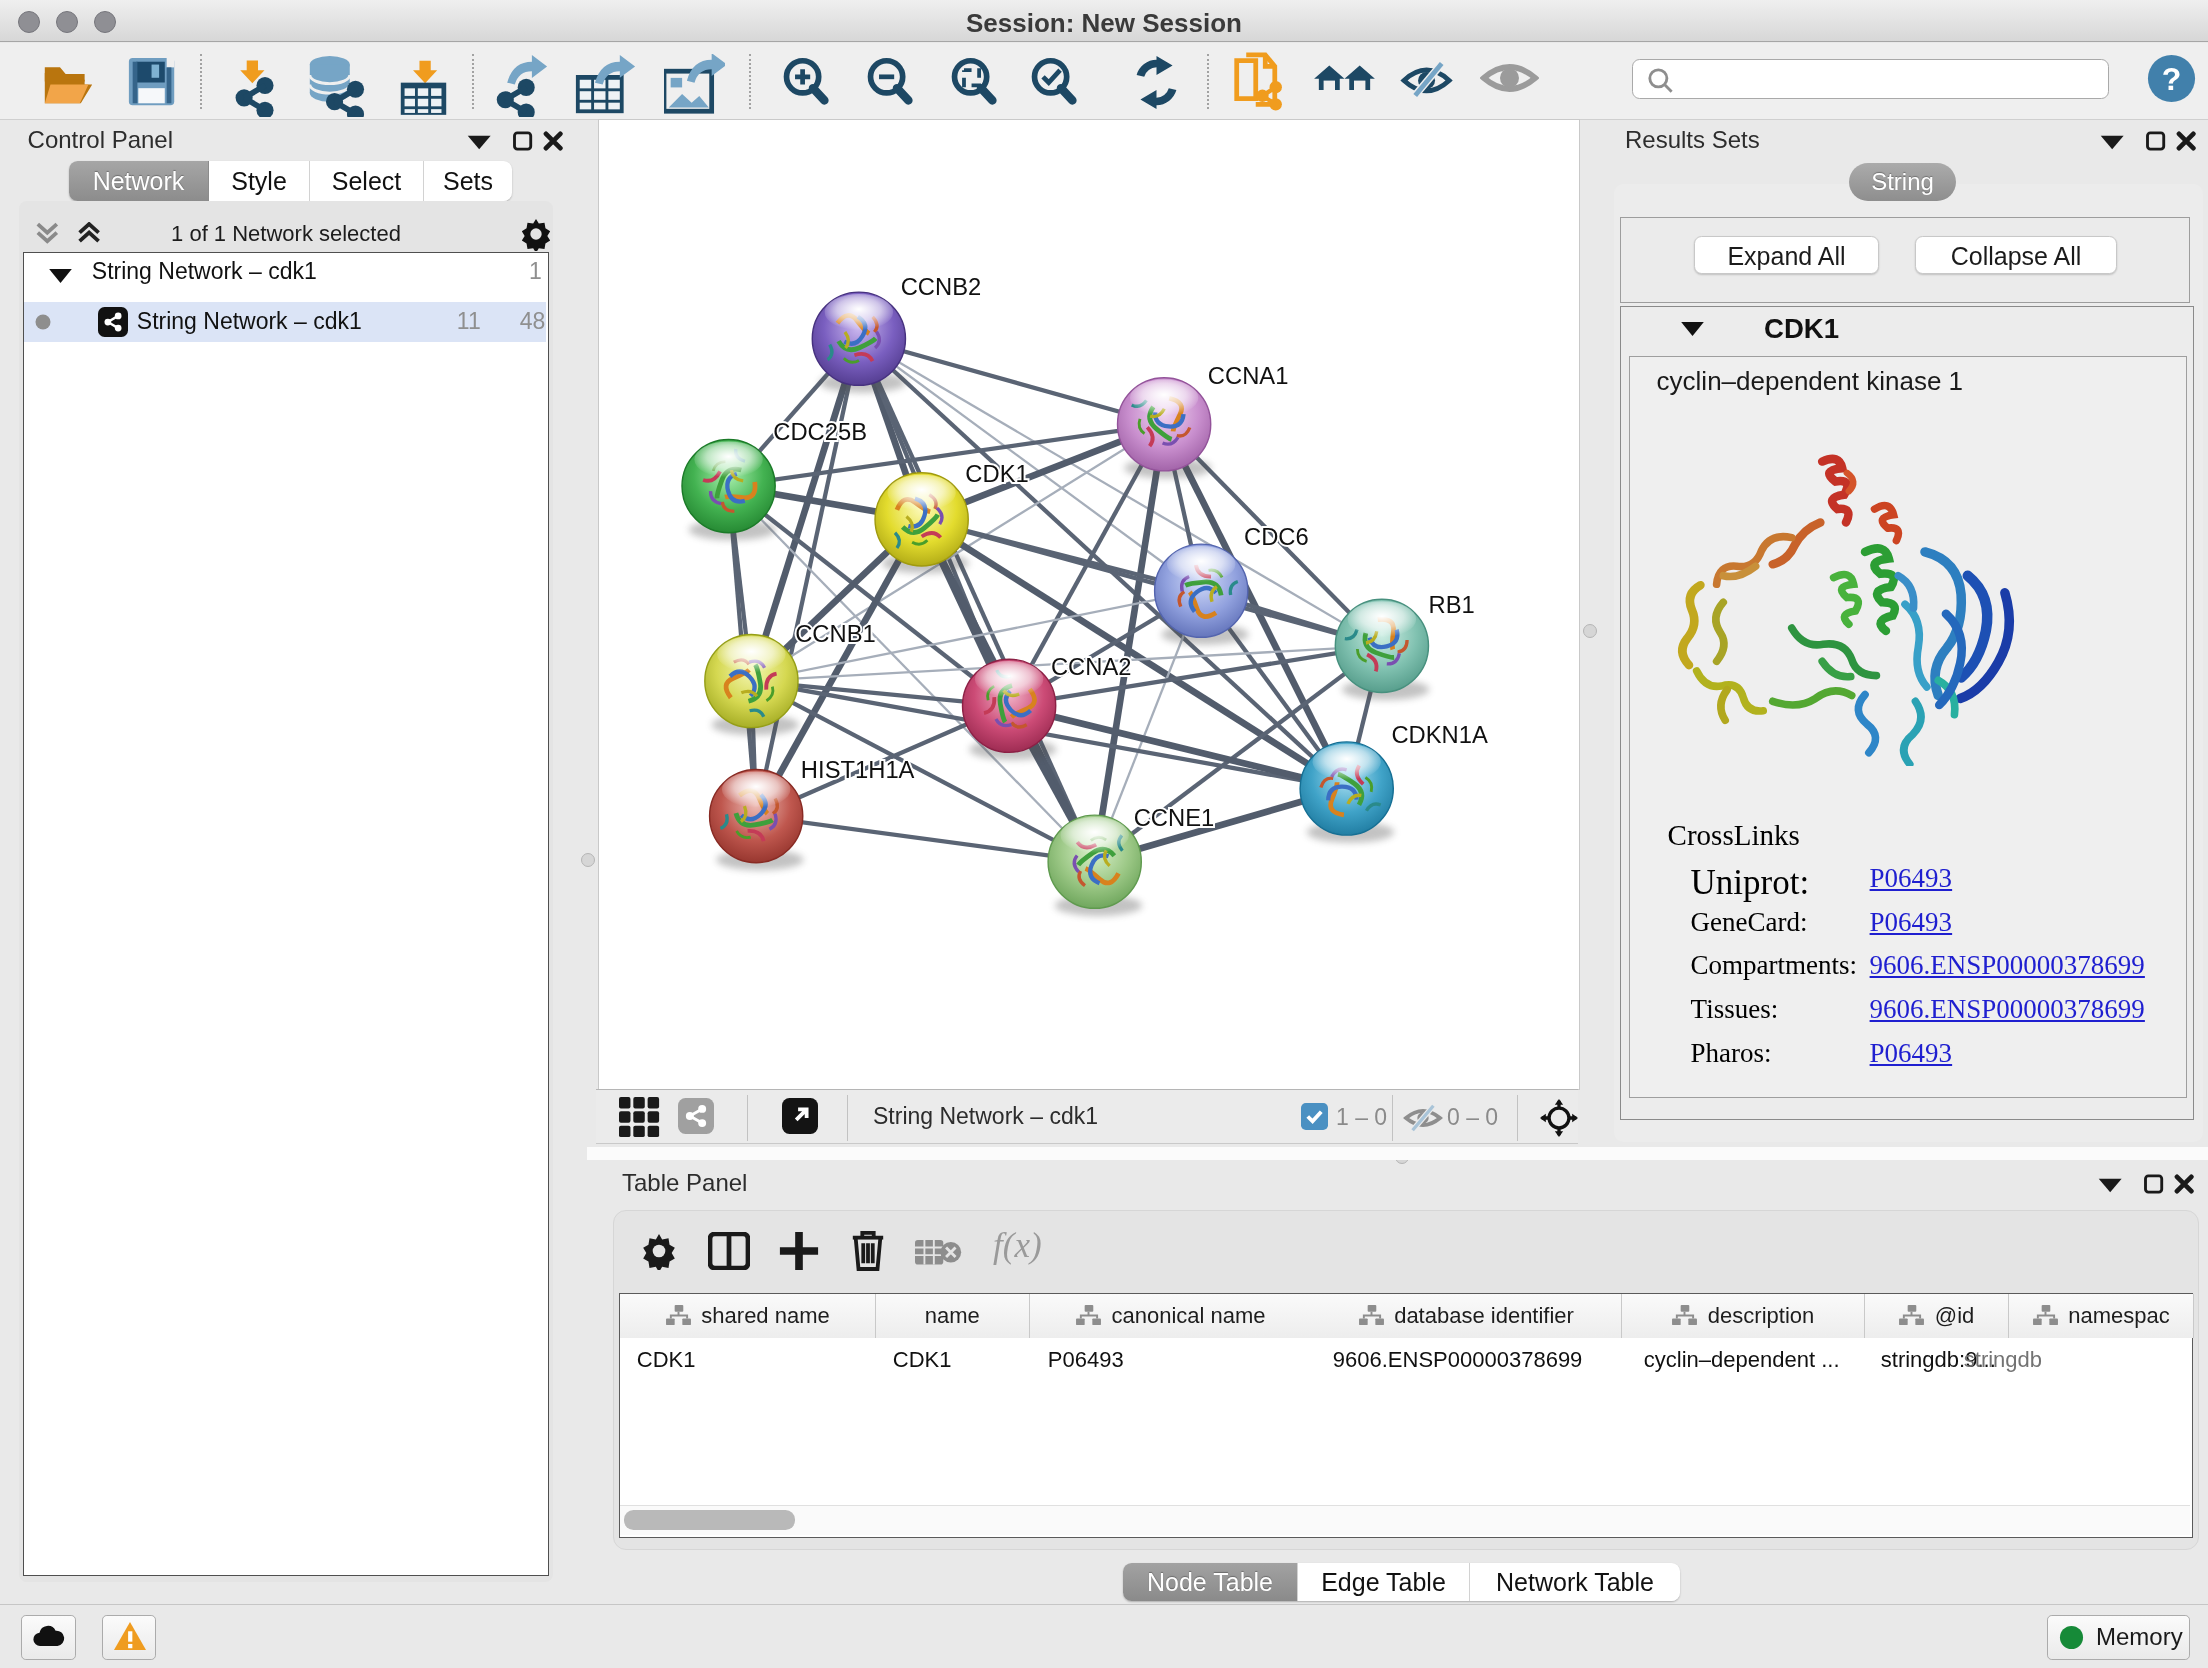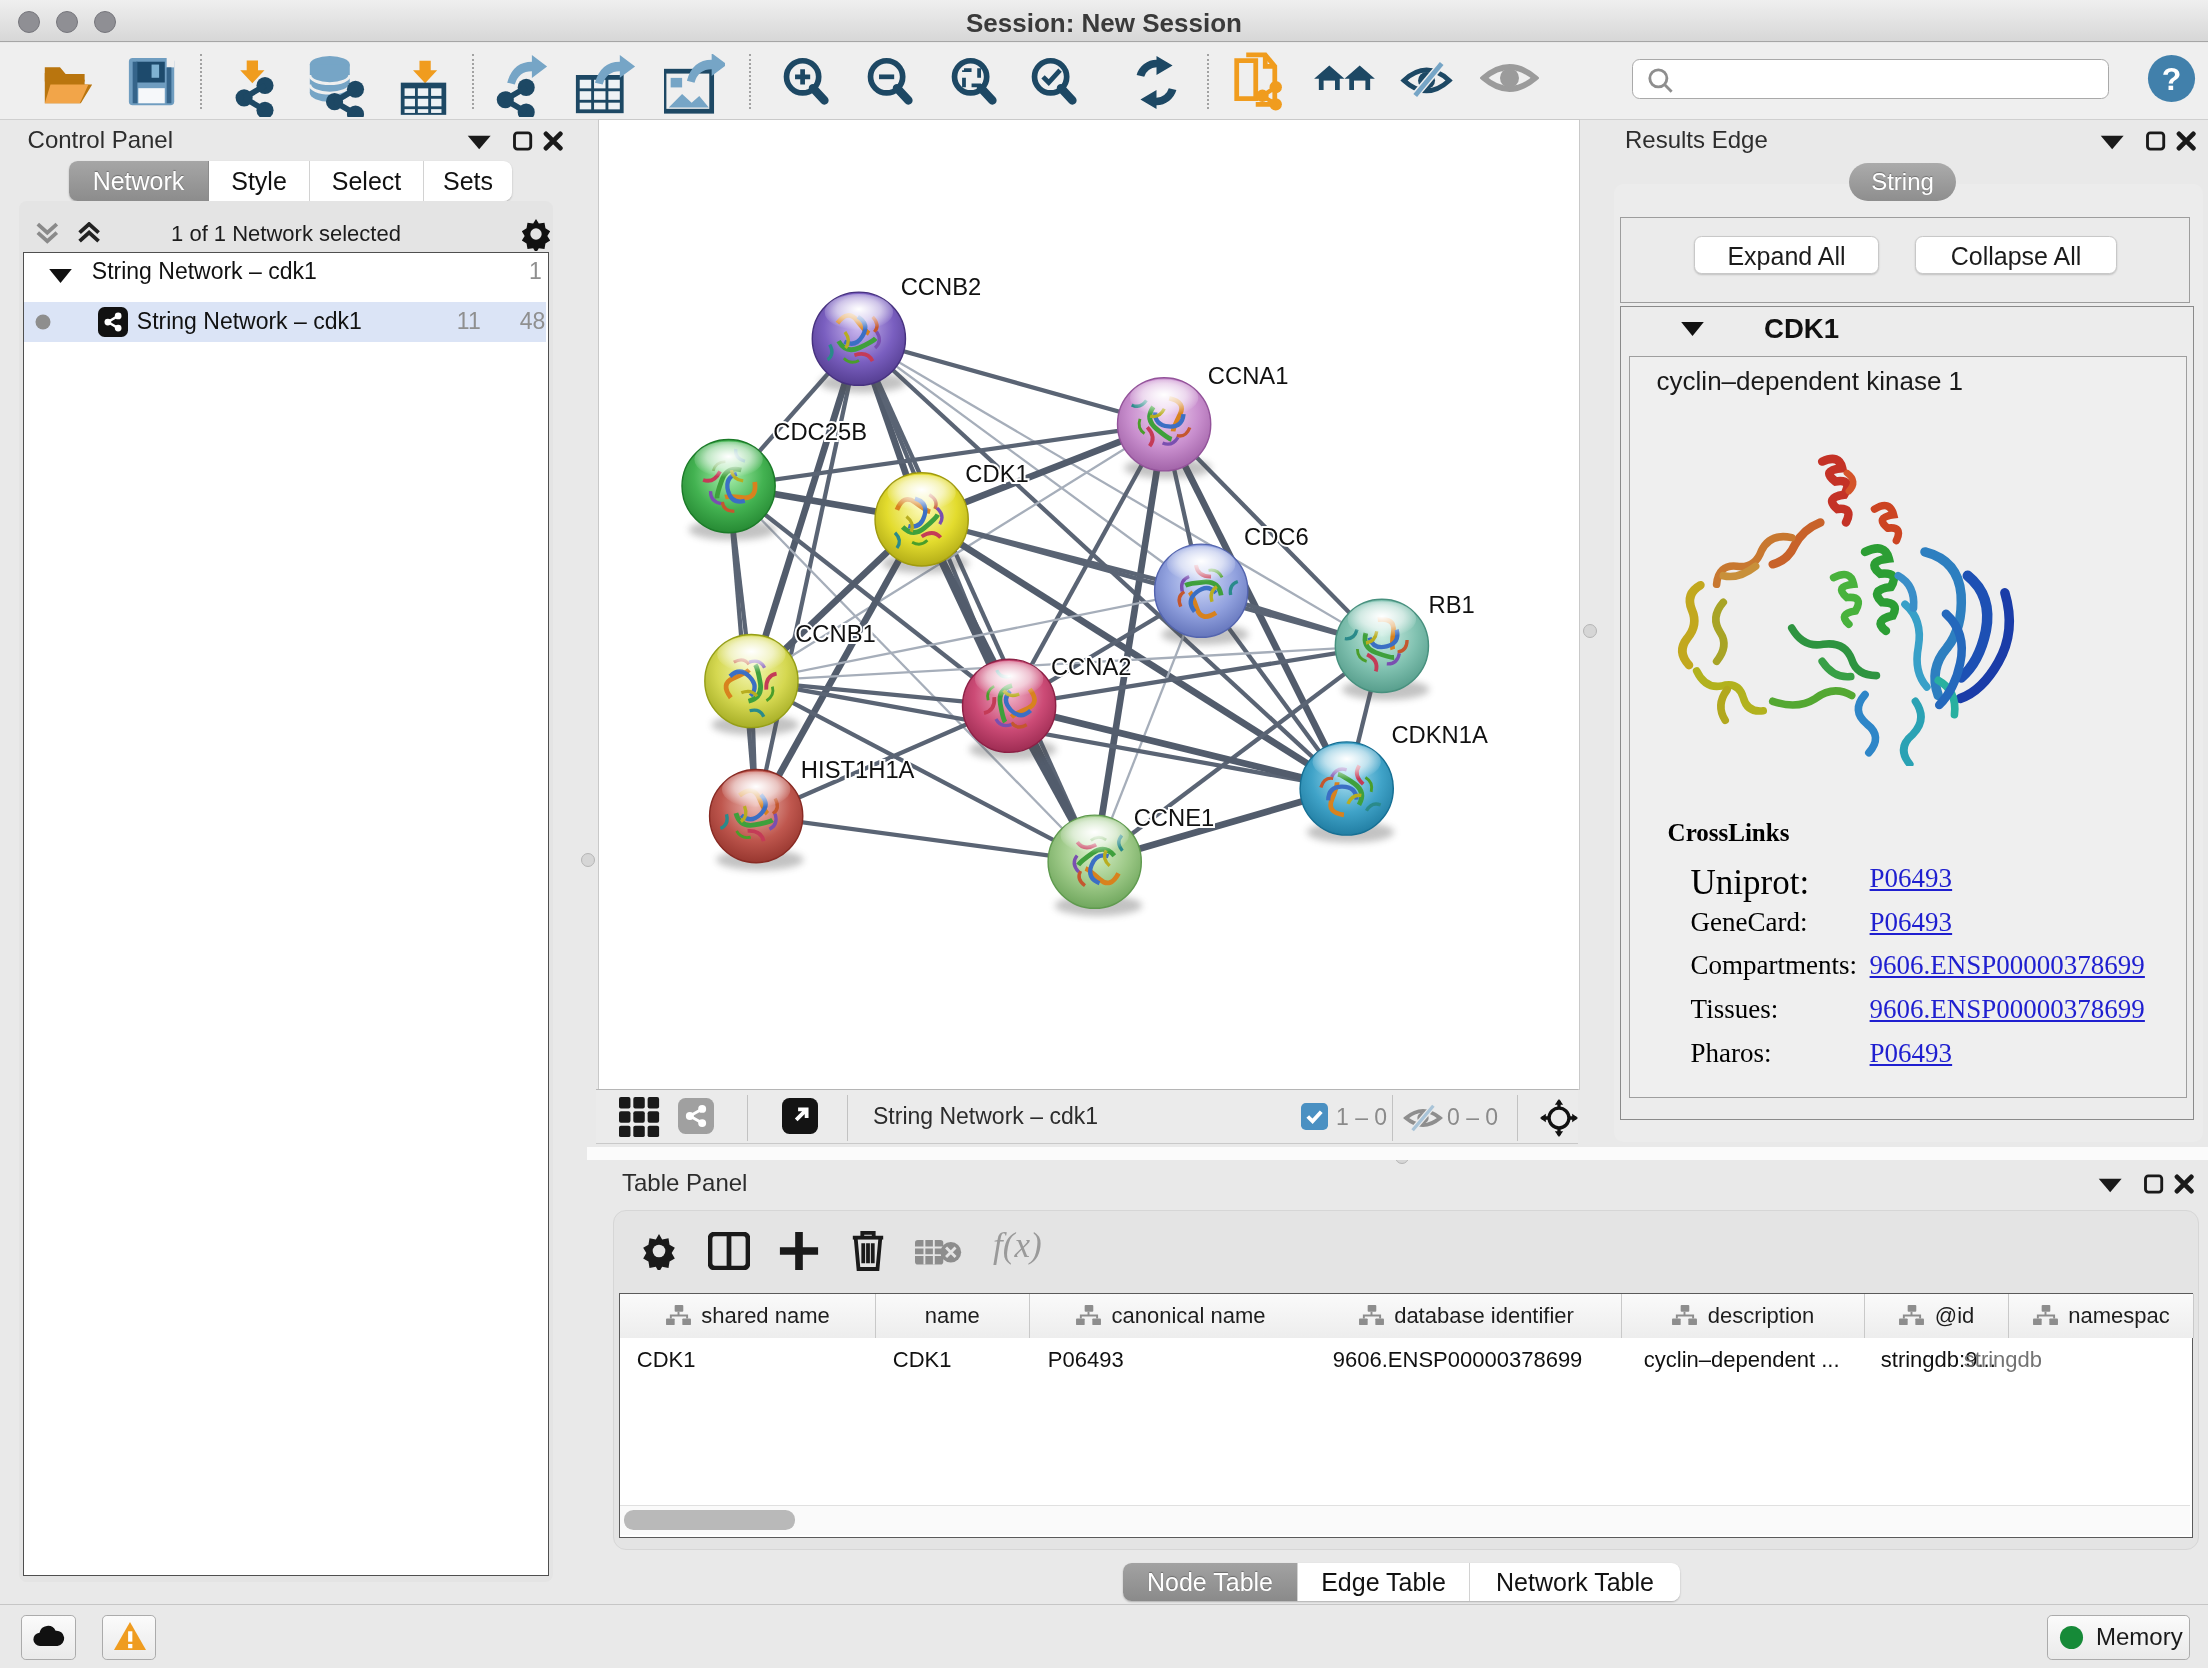--- a/index.html
+++ b/index.html
@@ -563,21 +563,21 @@
       <g fill="#111">
         <path d="M23,0 l5,7 h-10 z"></path>
         <path d="M23,46 l5,-7 h-10 z"></path>
         <path d="M0,23 l7,5 v-10 z"></path>
         <path d="M46,23 l-7,5 v-10 z"></path>
       </g>
     </svg>
   </div>
 <div class="abs" style="left:587px;top:1147px;width:1622px;height:13.3px;background:#fbfbfb"></div>
 <div class="abs" style="left:1582px;top:120px;width:627px;height:1034px">
-    <div class="panel-title abs" style="left:43px;top:5.7px">Results Edge</div>
+    <div class="panel-title abs" style="left:43px;top:5.7px">Results Sets</div>
     <svg class="abs" style="left:513px;top:11.4px" width="105" height="21" viewBox="0 0 110 22">
       <path d="M6,5 h24 l-12,14 z" fill="#1a1a1a"></path>
       <rect x="55" y="2" width="17" height="17" rx="3" fill="none" stroke="#1a1a1a" stroke-width="3"></rect>
       <path d="M88,3 l15,15 M103,3 l-15,15" stroke="#1a1a1a" stroke-width="5" stroke-linecap="round"></path>
     </svg>
   </div>
 <div class="abs rp-container"></div>
 <div class="abs stringtab">String</div>
 <div class="abs rp-box1">
     <div class="btn" style="left:73px;top:18px;width:185px;line-height:38px">Expand All</div>
@@ -611,21 +611,21 @@
           <path d="M258,262 q13,19 -3,35 q-17,14 -3,31" stroke="#2aa2b4" stroke-width="8"></path>
           <path d="M282,240 q20,11 17,36" stroke="#28b0a0" stroke-width="8"></path>
           <path d="M215,60 q16,-10 20,6 q-20,3 -6,14 q16,-2 9,13" stroke="#cc4422" stroke-width="8"></path>
           <path d="M90,120 q-18,14 -34,10" stroke="#c8903a" stroke-width="8"></path>
           <path d="M290,170 q22,20 15,52 q-6,28 -22,44" stroke="#2468bc" stroke-width="9"></path>
           <path d="M240,130 q18,10 16,34" stroke="#3a8ec8" stroke-width="8"></path>
           <path d="M160,220 q12,18 30,16" stroke="#38a046" stroke-width="8"></path>
           <path d="M60,250 q-12,16 -2,32" stroke="#b2a81e" stroke-width="8"></path>
         </g>
       </svg>
-      <div class="abs serif" style="left:38px;top:462px;font-size:25px;font-weight:bold;color:#000">CrossLinks</div>
+      <div class="abs serif" style="left:38px;top:462px;font-size:29px;font-weight:normal;color:#000">CrossLinks</div>
       <div class="abs serif" style="left:61px;top:506px;font-size:35px;color:#000">Uniprot:</div>
       <div class="abs link" style="left:240px;top:506px;font-size:27px">P06493</div>
       <div class="abs serif" style="left:61px;top:550px;font-size:27px;color:#000">GeneCard:</div>
       <div class="abs link" style="left:240px;top:550px;font-size:27px">P06493</div>
       <div class="abs serif" style="left:61px;top:593px;font-size:27px;color:#000">Compartments:</div>
       <div class="abs link" style="left:240px;top:593px;font-size:27px">9606.ENSP00000378699</div>
       <div class="abs serif" style="left:61px;top:637px;font-size:27px;color:#000">Tissues:</div>
       <div class="abs link" style="left:240px;top:637px;font-size:27px">9606.ENSP00000378699</div>
       <div class="abs serif" style="left:61px;top:681px;font-size:27px;color:#000">Pharos:</div>
       <div class="abs link" style="left:240px;top:681px;font-size:27px">P06493</div>

